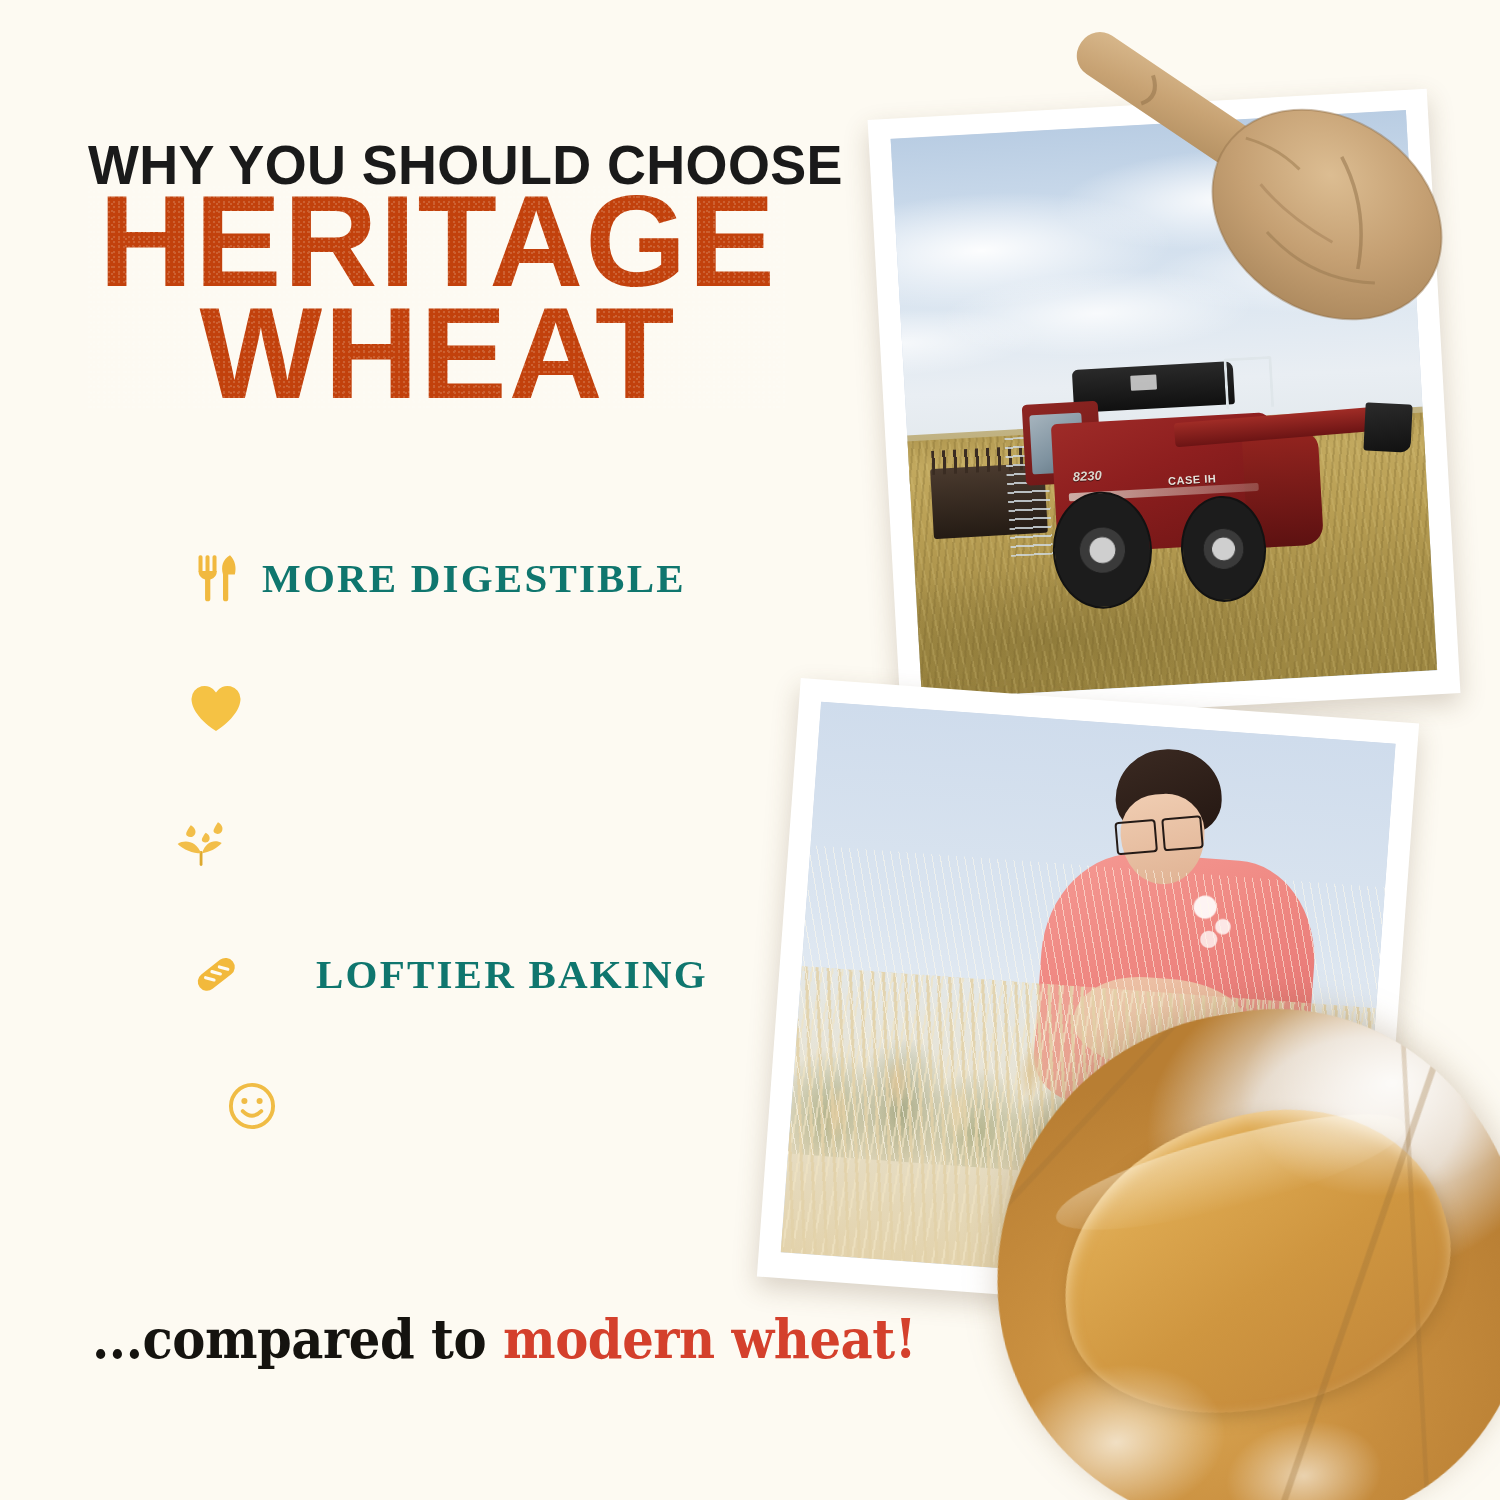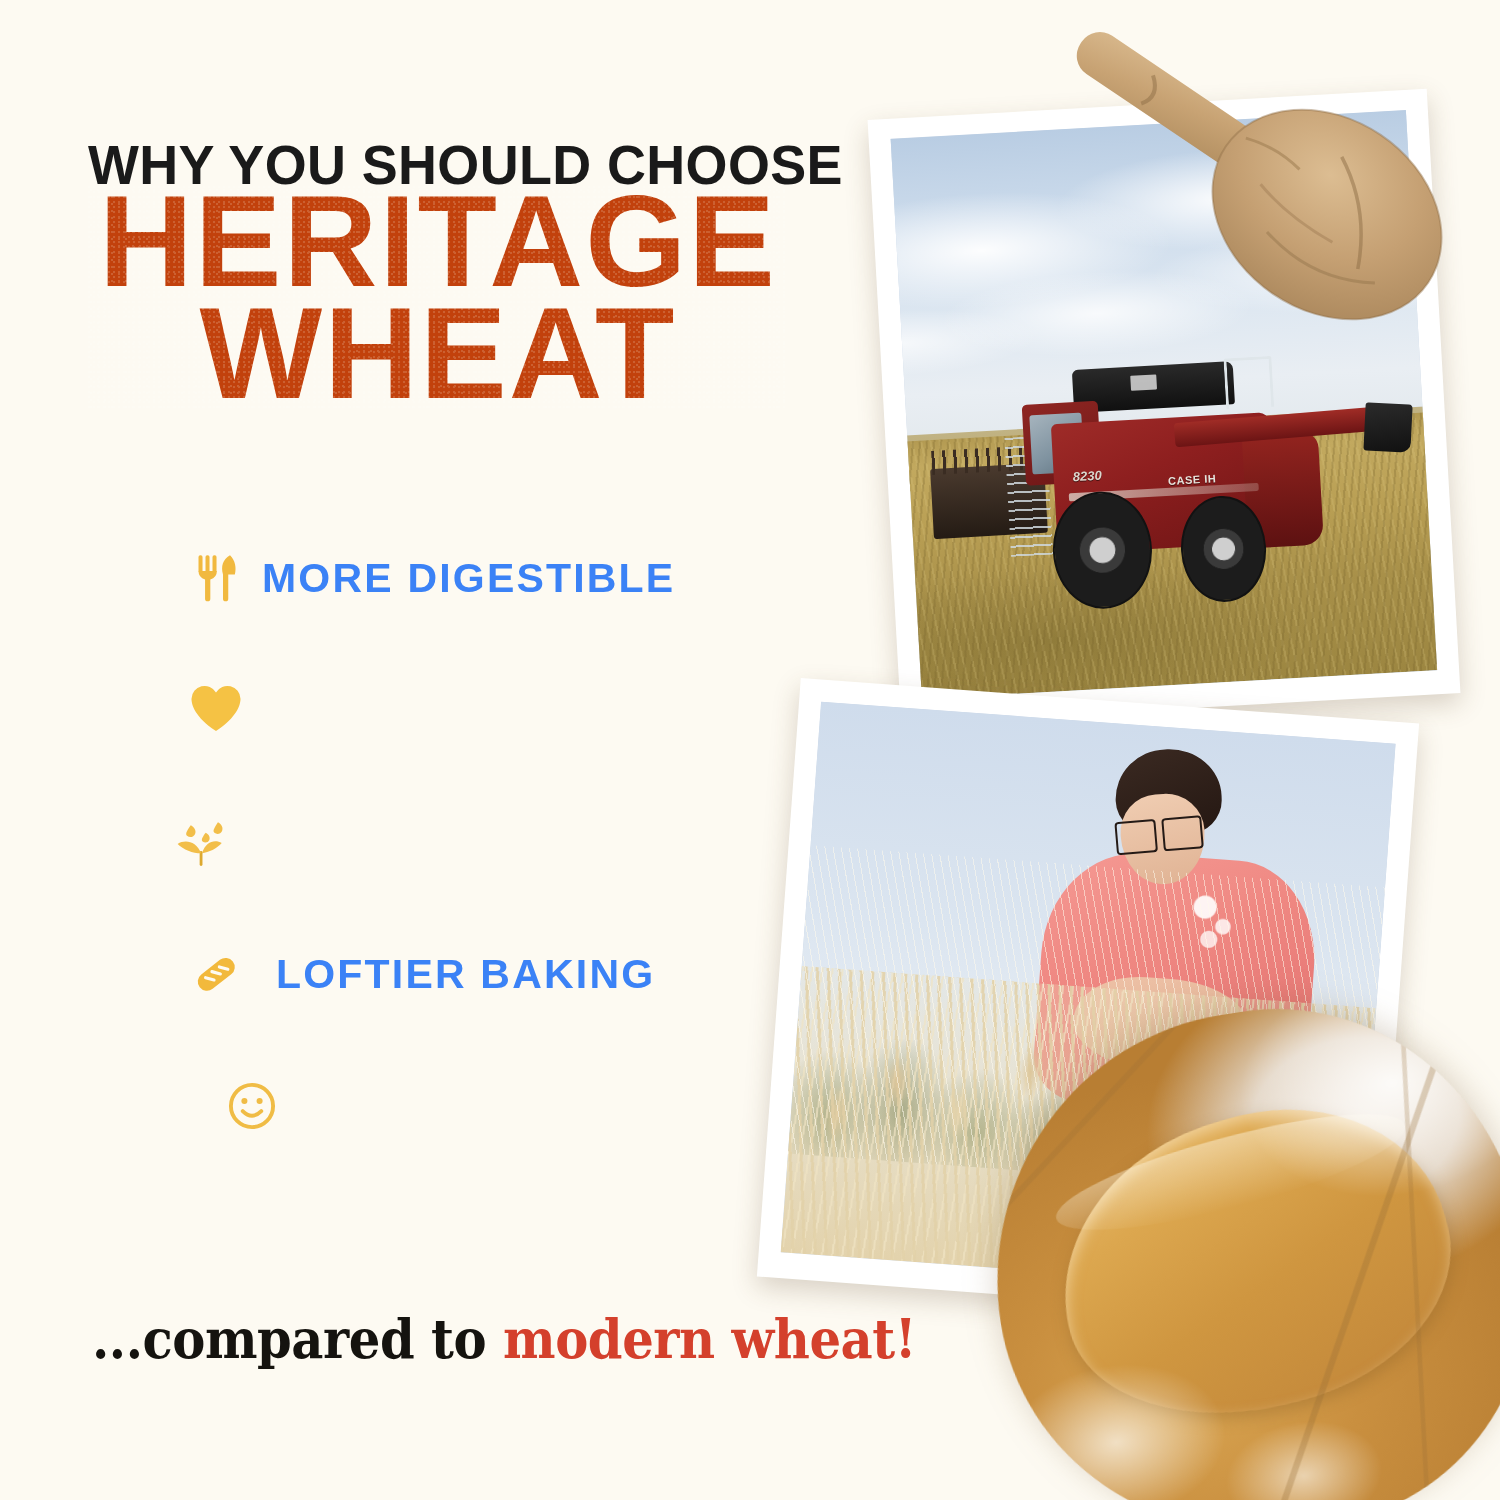--- a/index.html
+++ b/index.html
@@ -94,35 +94,35 @@
   }
   .benefit-icon {
     width: 92px;
     flex: 0 0 92px;
     display: flex;
     align-items: center;
     justify-content: center;
   }
   .benefit-icon svg { display: block; }
   .benefit-label {
-    font-family: Liberation Sans, sans-serif;
+    font-family: Liberation Serif, serif;
     font-weight: 700;
     font-size: 41px;
     letter-spacing: 2.2px;
-    color: #3b82f6;
+    color: #0f766e;
     white-space: nowrap;
     text-transform: uppercase;
   }
 
   
   .benefit-row.r4 .benefit-icon { transform: translateX(-14px); }
   .benefit-row.r4 .benefit-label { transform: translateX(-14px); }
   .benefit-row.r6 .benefit-icon { transform: translateX(36px); }
   .benefit-row.r6 .benefit-label { transform: translateX(52px); }
-  .benefit-row.r5 .benefit-label { transform: translateX(14px); }
+  .benefit-row.r5 .benefit-label { transform: translateX(14px); margin-left: 40px; }
 
   
   .tagline {
     position: absolute;
     left: 92px;
     top: 1307px;
     font-family: "DejaVu Serif", "Liberation Serif", serif;
     font-weight: 700;
     font-size: 54px;
     letter-spacing: -0.5px;

